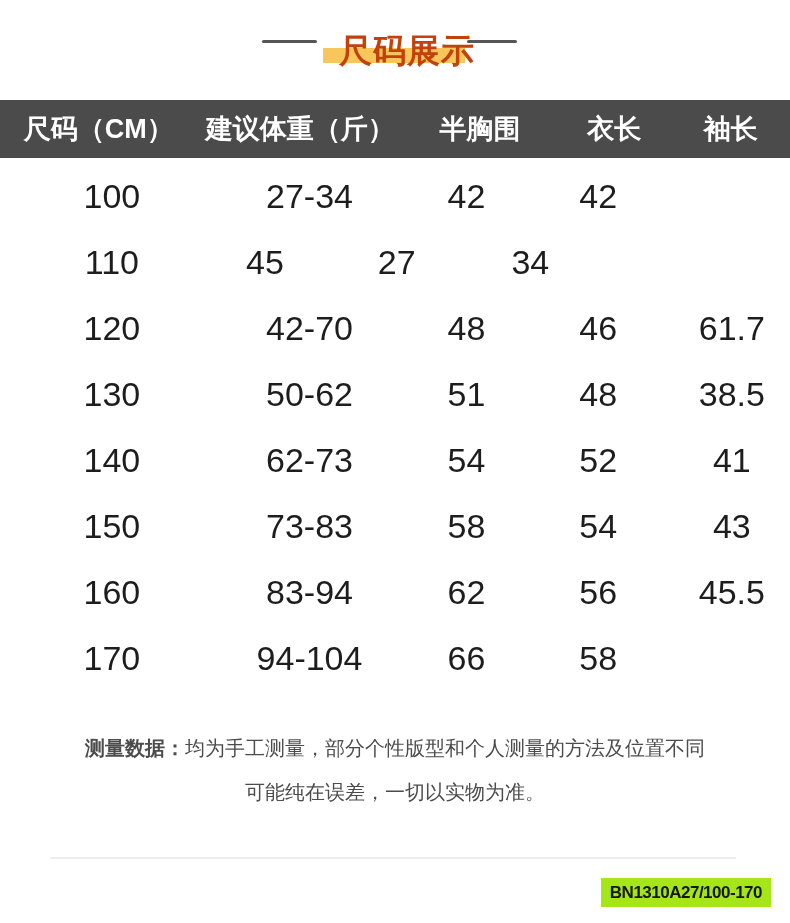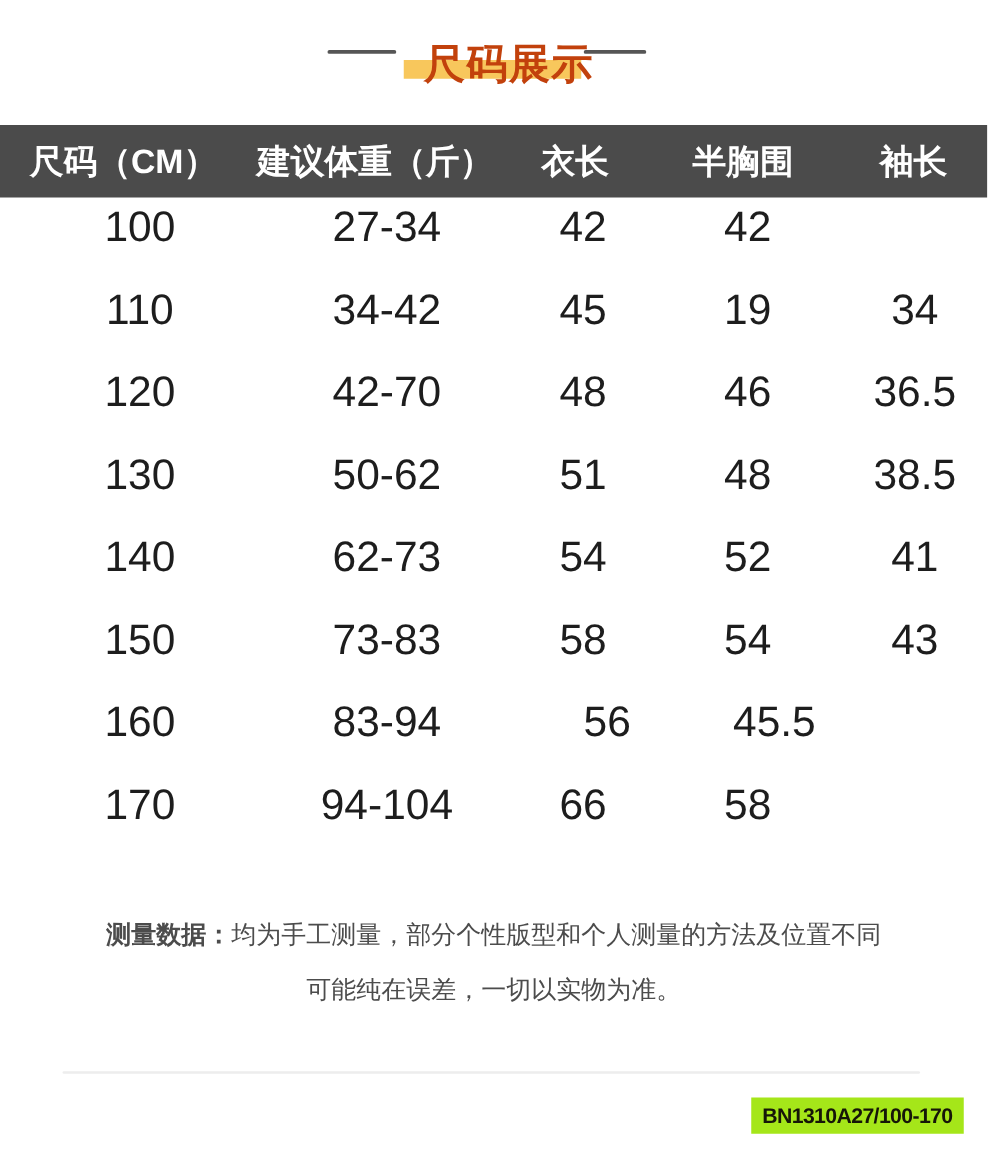--- a/index.html
+++ b/index.html
@@ -54,21 +54,21 @@
   .c0{ width:25%; }
   .c1{ width:26%; }
   .c2{ width:14.5%; }
   .c3{ width:19.5%; }
   .c4{ width:15%; }
 
   .tbody{
     position:absolute; left:0; top:163px; width:790px;
   }
   .trow{
-    display:flex; height:66px;padding-left:15px;
+    display:flex; align-items:center; height:66px;padding-left:15px;
   }
   .trow .cell{
     font-size:34px; font-weight:400; color:var(--c-body);
   }
 
   
   .note{
     position:absolute; left:0; top:726px; width:100%;
     text-align:center;
     font-size:20px; line-height:44px;
@@ -99,45 +99,44 @@
   <div>
     <span class="dash dash-left"></span>
     <span class="title-hl"></span>
     <h1 class="title-text">尺码展示</h1>
     <span class="dash dash-right"></span>
   </div>
 
   <div class="thead">
     <div class="cell c0">尺码（CM）</div>
     <div class="cell c1">建议体重（斤）</div>
+    <div class="cell c3">半胸围</div>
     <div class="cell c2">衣长</div>
-    <div class="cell c3">半胸围</div>
     <div class="cell c4">袖长</div>
   </div>
 
   <div class="tbody" id="tbody">
       <div class="trow">
         <div class="cell c0">100</div>
         <div class="cell c1">27-34</div>
         <div class="cell c2">42</div>
         <div class="cell c3">42</div>
       </div>
       <div class="trow">
         <div class="cell c0">110</div>
-        <div class="cell c1">34-42</div>
         <div class="cell c2">45</div>
-        <div class="cell c3">19</div>
+        <div class="cell c3">27</div>
         <div class="cell c4">34</div>
       </div>
       <div class="trow">
         <div class="cell c0">120</div>
         <div class="cell c1">42-70</div>
         <div class="cell c2">48</div>
         <div class="cell c3">46</div>
-        <div class="cell c4">36.5</div>
+        <div class="cell c4">61.7</div>
       </div>
       <div class="trow">
         <div class="cell c0">130</div>
         <div class="cell c1">50-62</div>
         <div class="cell c2">51</div>
         <div class="cell c3">48</div>
         <div class="cell c4">38.5</div>
       </div>
       <div class="trow">
         <div class="cell c0">140</div>
@@ -149,20 +148,21 @@
       <div class="trow">
         <div class="cell c0">150</div>
         <div class="cell c1">73-83</div>
         <div class="cell c2">58</div>
         <div class="cell c3">54</div>
         <div class="cell c4">43</div>
       </div>
       <div class="trow">
         <div class="cell c0">160</div>
         <div class="cell c1">83-94</div>
+        <div class="cell c2">62</div>
         <div class="cell c3">56</div>
         <div class="cell c4">45.5</div>
       </div>
       <div class="trow">
         <div class="cell c0">170</div>
         <div class="cell c1">94-104</div>
         <div class="cell c2">66</div>
         <div class="cell c3">58</div>
       </div>
     </div>

